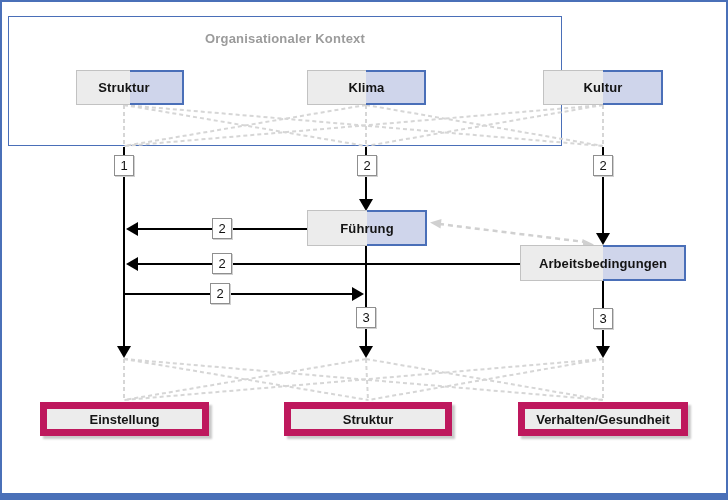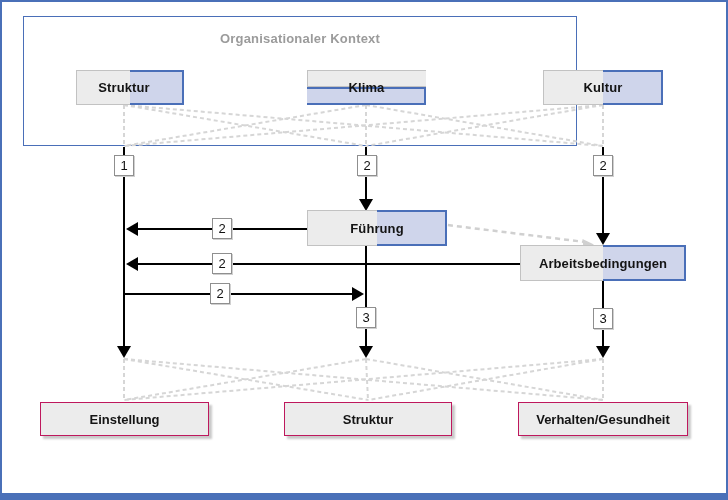--- a/index.html
+++ b/index.html
@@ -27,37 +27,37 @@
   .split-box .half-right{
     flex:1;background:#cfd5eb;border:2px solid #4a6fb8;border-left:none;box-sizing:border-box;
   }
   .split-box .box-label{
     position:absolute;left:0;right:0;top:0;bottom:0;display:flex;
     align-items:center;justify-content:center;
     font-size:13px;font-weight:bold;color:#141414;letter-spacing:.1px;white-space:nowrap;
   }
   .shadow-box{
     position:absolute;z-index:3;box-sizing:border-box;background:#ececec;
-    border:1px solid #be185d;box-shadow:3px 3px 2px #c9c9c9;
+    border:7px solid #be185d;box-shadow:3px 3px 2px #c9c9c9;
     display:flex;align-items:center;justify-content:center;
     font-size:13px;font-weight:bold;color:#141414;white-space:nowrap;
   }
   .num-label{
     position:absolute;z-index:4;width:20px;height:21px;box-sizing:border-box;
     background:#fff;border:1px solid #8f8f8f;box-shadow:1px 1px 0 #d0d0d0;
     display:flex;align-items:center;justify-content:center;
     font-size:13px;color:#111;
   }
 </style>
 </head>
 <body>
 
 <div class="frame">
 
-  <div class="container-box" style="left:21px;top:14px;width:554px;height:130px;">
+  <div class="container-box" style="left:6px;top:14px;width:554px;height:130px;">
     <div class="container-title" style="top:14px;">Organisationaler Kontext</div>
   </div>
 
 
   <svg class="lines-layer" width="728" height="500" viewBox="0 0 728 500">
 
     <g stroke="#d6d6d6" stroke-width="2" stroke-dasharray="4 3" fill="none">
       <line x1="122" y1="103" x2="122" y2="144"></line>
       <line x1="122" y1="103" x2="364" y2="144"></line>
       <line x1="122" y1="103" x2="601" y2="144"></line>
@@ -108,32 +108,32 @@
       <polygon points="136,255 136,269 124,262"></polygon>
       <polygon points="350,285 350,299 362,292"></polygon>
     </g>
   </svg>
 
   <div class="split-box" style="left:62px;top:68px;width:120px;height:35px;padding-left:12px;">
     <div class="half-left"></div>
     <div class="half-right"></div>
     <span class="box-label">Struktur</span>
   </div>
-  <div class="split-box" style="left:305px;top:68px;width:119px;height:35px;flex-direction:column;">
+  <div class="split-box" style="left:305px;top:68px;width:119px;height:35px;">
     <div class="half-left"></div>
     <div class="half-right"></div>
     <span class="box-label">Klima</span>
   </div>
   <div class="split-box" style="left:541px;top:68px;width:120px;height:35px;">
     <div class="half-left"></div>
     <div class="half-right"></div>
     <span class="box-label">Kultur</span>
   </div>
 
-  <div class="split-box" style="left:305px;top:208px;width:140px;height:36px;">
+  <div class="split-box" style="left:305px;top:208px;width:120px;height:36px;">
     <div class="half-left"></div>
     <div class="half-right"></div>
     <span class="box-label">Führung</span>
   </div>
   <div class="split-box" style="left:518px;top:243px;width:166px;height:36px;">
     <div class="half-left"></div>
     <div class="half-right"></div>
     <span class="box-label">Arbeitsbedingungen</span>
   </div>
 

